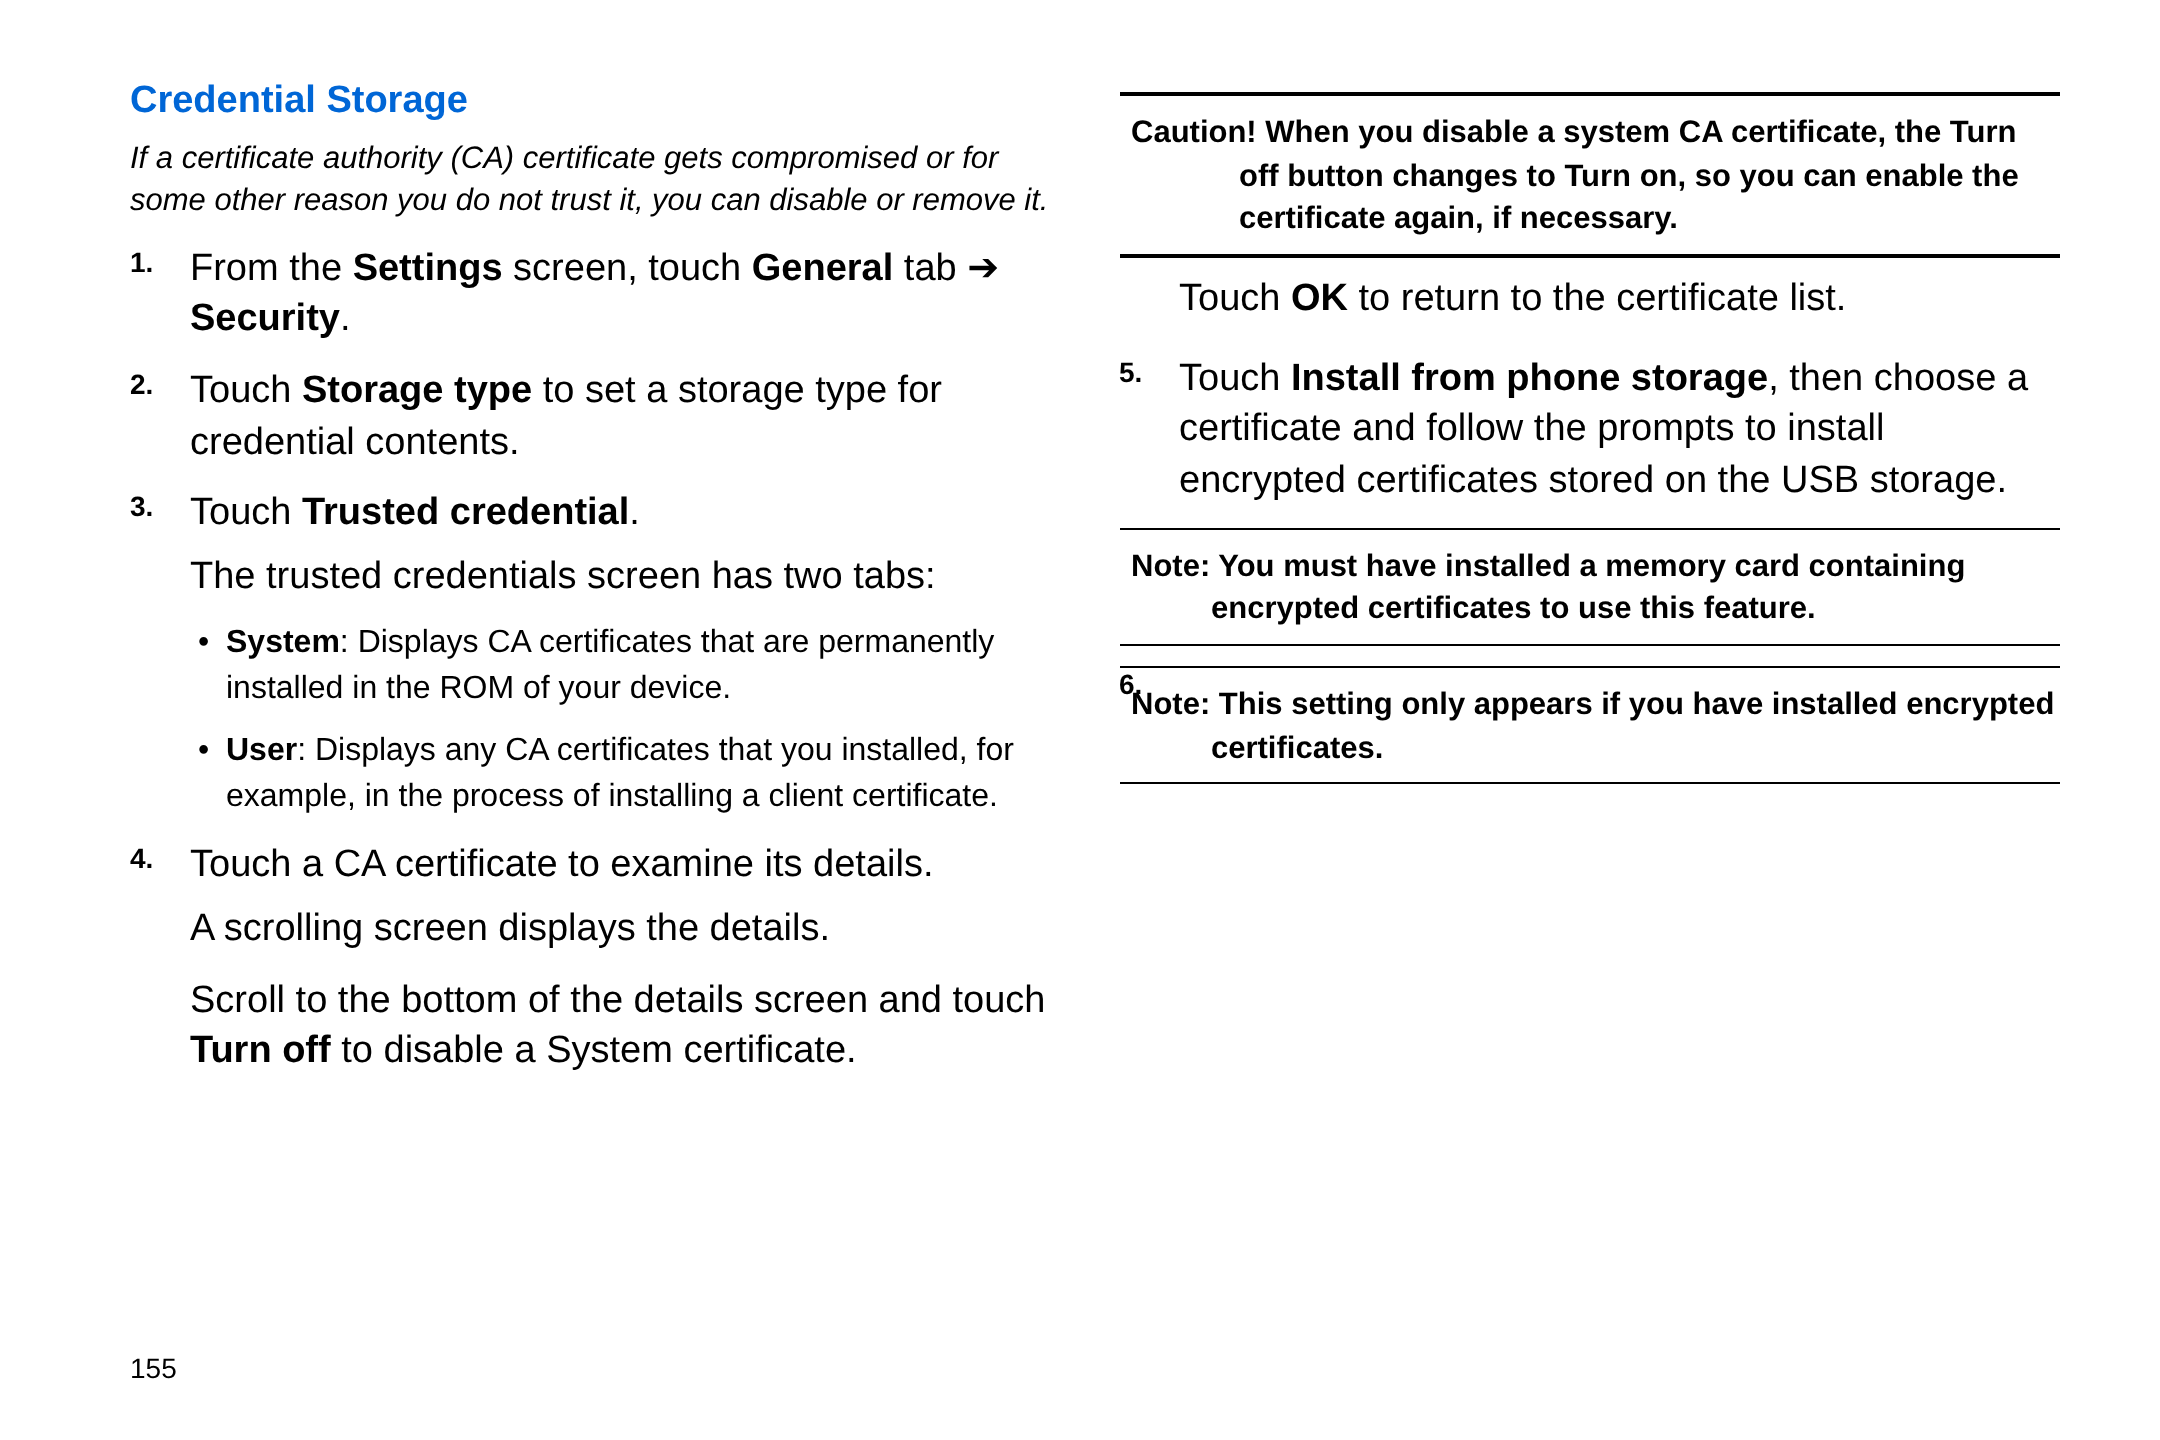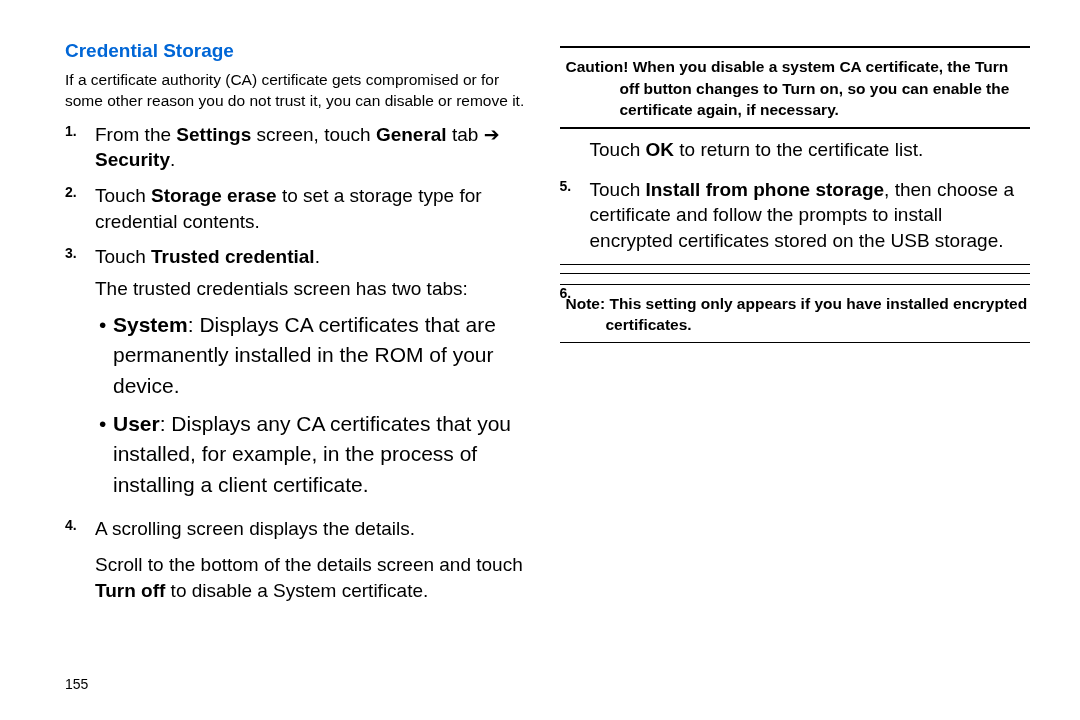--- a/index.html
+++ b/index.html
@@ -25,20 +25,21 @@
   h2.section {
     color: #0066d6;
     font-size: 19px;
     font-weight: 700;
     margin: 0 0 8px 0;
     font-family: Arial, Helvetica, sans-serif;
   }
   p {
     margin: 0 0 10px 0;
     line-height: 1.35;
+    font-style: italic;
   }
   .ol {
     padding-left: 30px;
   }
   .oli {
     position: relative;
     margin-bottom: 10px;
     line-height: 1.35;
   }
   .oli .num {
@@ -48,21 +49,21 @@
     font-size: 14px;
   }
   .sub {
     padding-left: 18px;
     margin-top: 8px;
   }
   .sub .bl {
     position: relative;
     margin-bottom: 8px;
     line-height: 1.45;
-    font-size: 21px;
+    font-size: 16px;
   }
   .sub .bl::before {
     content: "•";
     position: absolute;
     left: -14px;
   }
   .rule {
     border: none;
     border-top: 2px solid #000;
     margin: 6px 0 8px 0;
@@ -107,21 +108,21 @@
       <div class="oli">
         <span class="num">1.</span>
         <span class="step-body">
           <span>From the </span><b>Settings</b><span> screen, touch </span><b>General</b><span> tab ➔ </span><b>Security</b><span>.</span>
         </span>
       </div>
 
       <div class="oli">
         <span class="num">2.</span>
         <span class="step-body">
-          <span>Touch </span><b>Storage erase</b><span> to set a storage type for credential contents.</span>
+          <span>Touch </span><b>Storage type</b><span> to set a storage type for credential contents.</span>
         </span>
       </div>
 
       <div class="oli">
         <span class="num">3.</span>
         <span class="step-body">
           <span>Touch </span><b>Trusted credential</b><span>.</span>
         </span>
         <div style="margin-top:6px" class="step-body">The trusted credentials screen has two tabs:</div>
         <div class="sub">
@@ -129,21 +130,22 @@
             <b>System</b><span>: Displays CA certificates that are permanently installed in the ROM of your device.</span>
           </div>
           <div class="bl">
             <b>User</b><span>: Displays any CA certificates that you installed, for example, in the process of installing a client certificate.</span>
           </div>
         </div>
       </div>
 
       <div class="oli">
         <span class="num">4.</span>
-        <div class="step-body" style="margin-top:16px">A scrolling screen displays the details.</div>
+        <span class="step-body">Touch a CA certificate to examine its details.</span>
+        <div class="step-body" style="margin-top:6px">A scrolling screen displays the details.</div>
         <div class="step-body" style="margin-top:10px">
           <span>Scroll to the bottom of the details screen and touch </span><b>Turn off</b><span> to disable a System certificate.</span>
         </div>
       </div>
 
     </div>
   </div>
 
   <div class="col">
     <hr class="rule">
@@ -158,20 +160,23 @@
       </div>
       <div class="oli">
         <span class="num">5.</span>
         <span class="step-body">
           <span>Touch </span><b>Install from phone storage</b><span>, then choose a certificate and follow the prompts to install encrypted certificates stored on the USB storage.</span>
         </span>
       </div>
     </div>
 
     <hr class="rule thin">
+    <div class="notebox hang2">
+      <b>Note:</b><span> You must have installed a memory card containing encrypted certificates to use this feature.</span>
+    </div>
     <hr class="rule thin">
 
     <div class="ol" style="margin-top:10px">
       <div class="oli">
         <span class="num">6.</span>
       </div>
     </div>
 
     <hr class="rule thin">
     <div class="notebox hang2">

